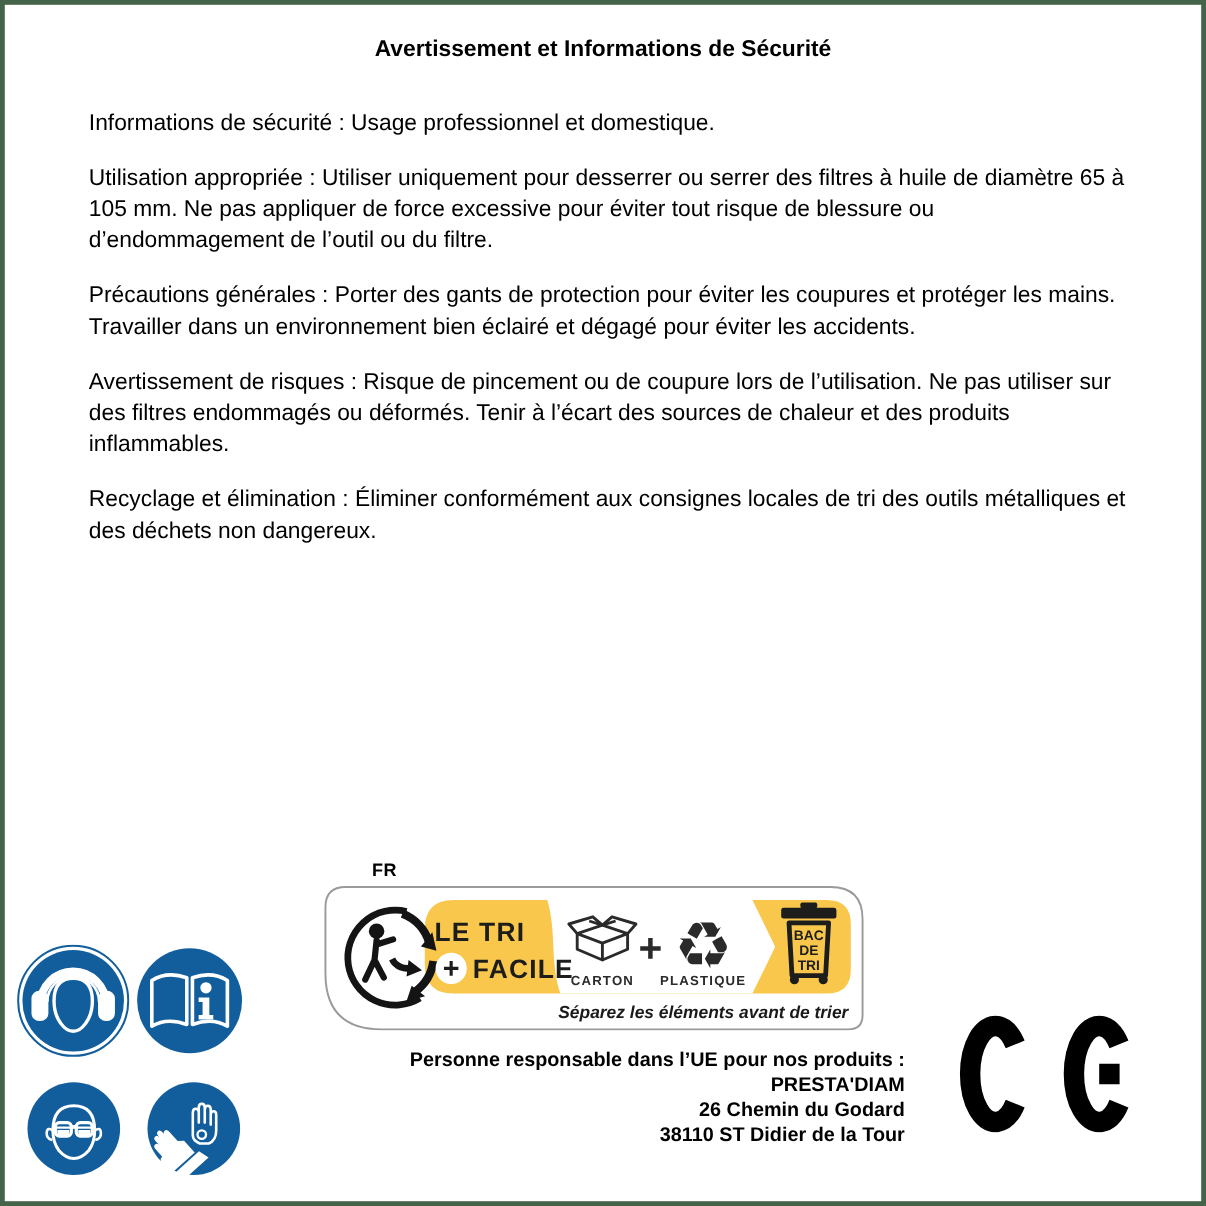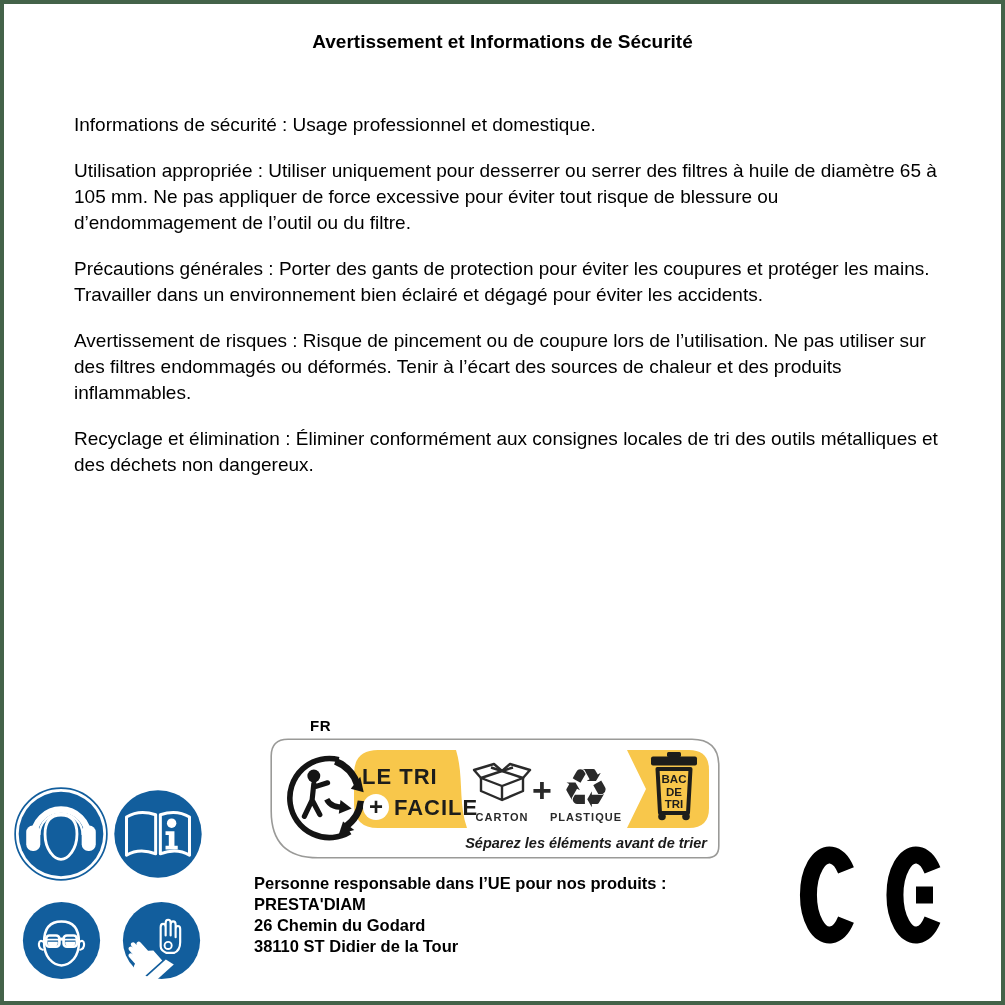--- a/index.html
+++ b/index.html
@@ -1,26 +1,26 @@
 <!DOCTYPE html>
 <html><head>
 <meta charset="utf-8">
 <style>
   html,body{margin:0;padding:0;background:#fff;}
   body{width:1005px;height:1005px;position:relative;overflow:hidden;
        font-family:"Liberation Sans","DejaVu Sans",sans-serif;color:#000;}
   .page{position:absolute;inset:0;border:4px solid #446349;background:#fff;}
-  .title{margin:27px 0 59px;font-size:19px;line-height:22px;font-weight:bold;text-align:center;}
+  .title{margin:27px 0 37px;font-size:19px;line-height:22px;font-weight:bold;text-align:center;}
   .content{padding:0 55px 0 70px;}
   .content p{margin:0 0 20px;font-size:19px;line-height:26px;}
   .content p.gap-before{margin-top:48px;}
   .abs{position:absolute;}
   .fr-code{left:266px;top:713px;font-size:15px;font-weight:bold;letter-spacing:.5px;margin-left:40px;}
   .tri-svg{left:266px;top:734px;}
-  .resp{left:250px;top:869px;width:500px;text-align:left;
+  .resp{left:250px;top:869px;width:500px;text-align:right;
         font-size:16.5px;line-height:21px;font-weight:bold;}
   .icon1{left:10px;top:783px;}
   .icon2{left:107px;top:783px;}
   .icon3{left:16px;top:895px;}
   .icon4{left:116px;top:895px;}
   .ce{left:795px;top:842px;}
   svg text{font-family:"Liberation Sans","DejaVu Sans",sans-serif;}
 </style>
 </head>
 <body>

